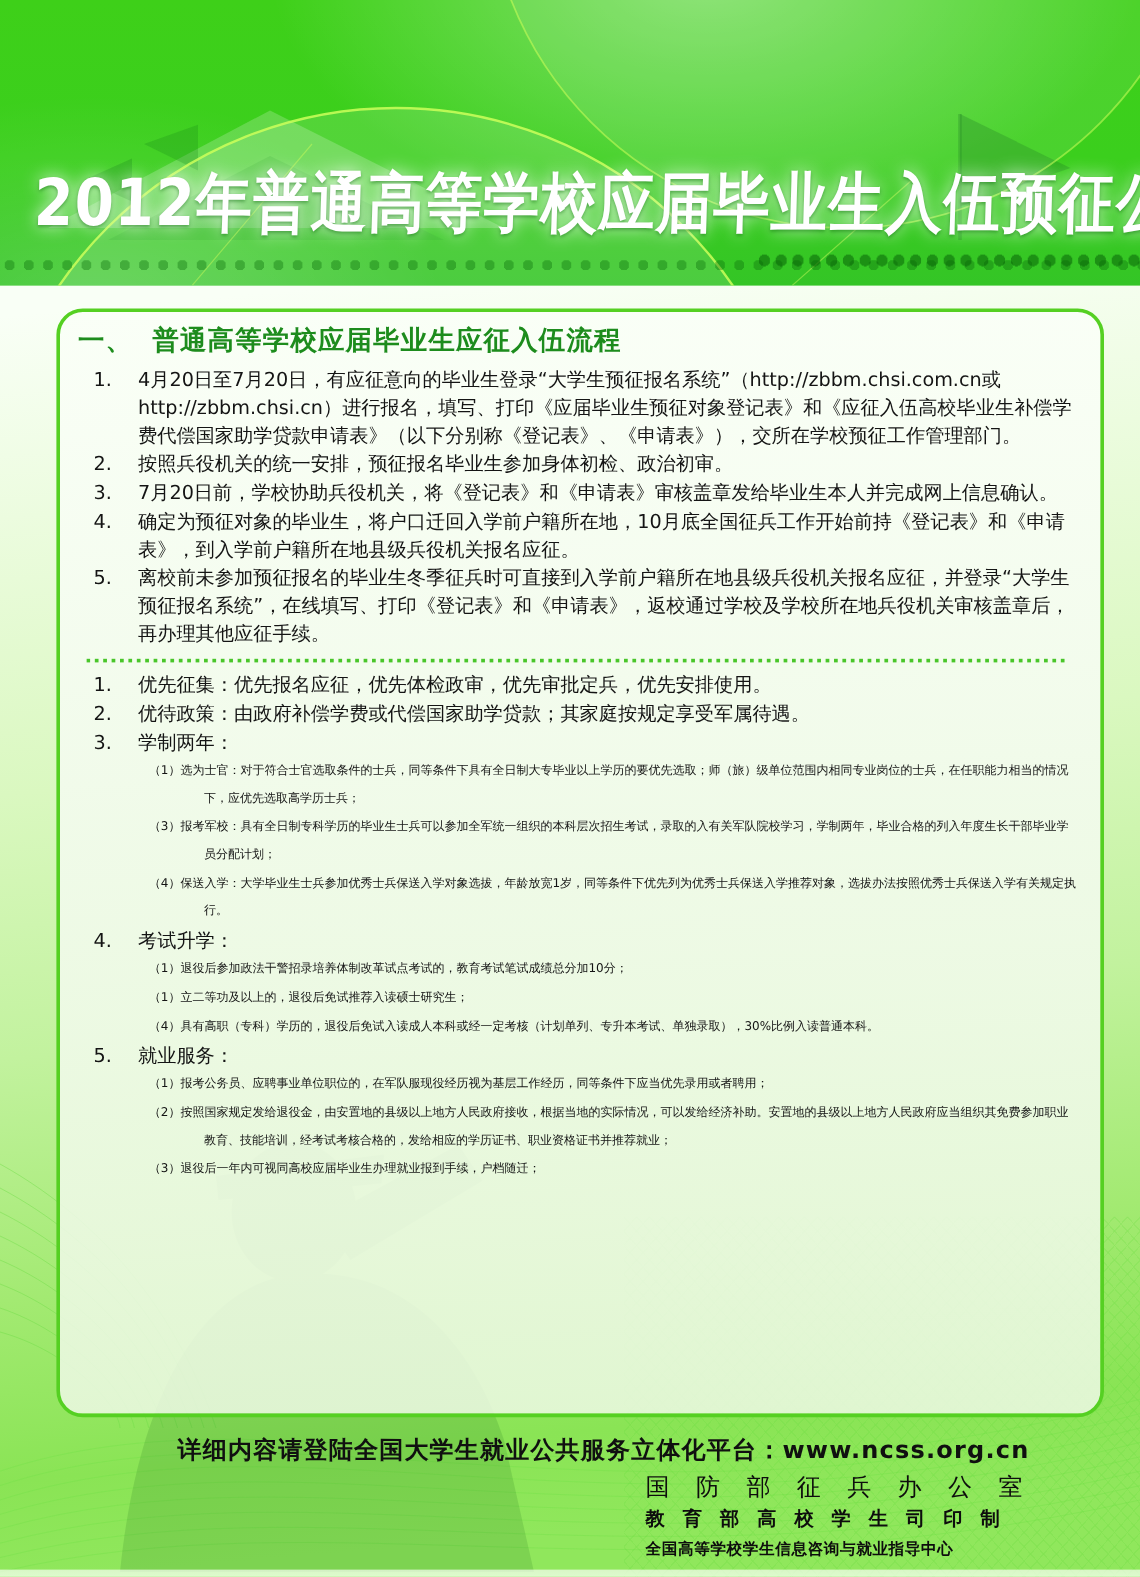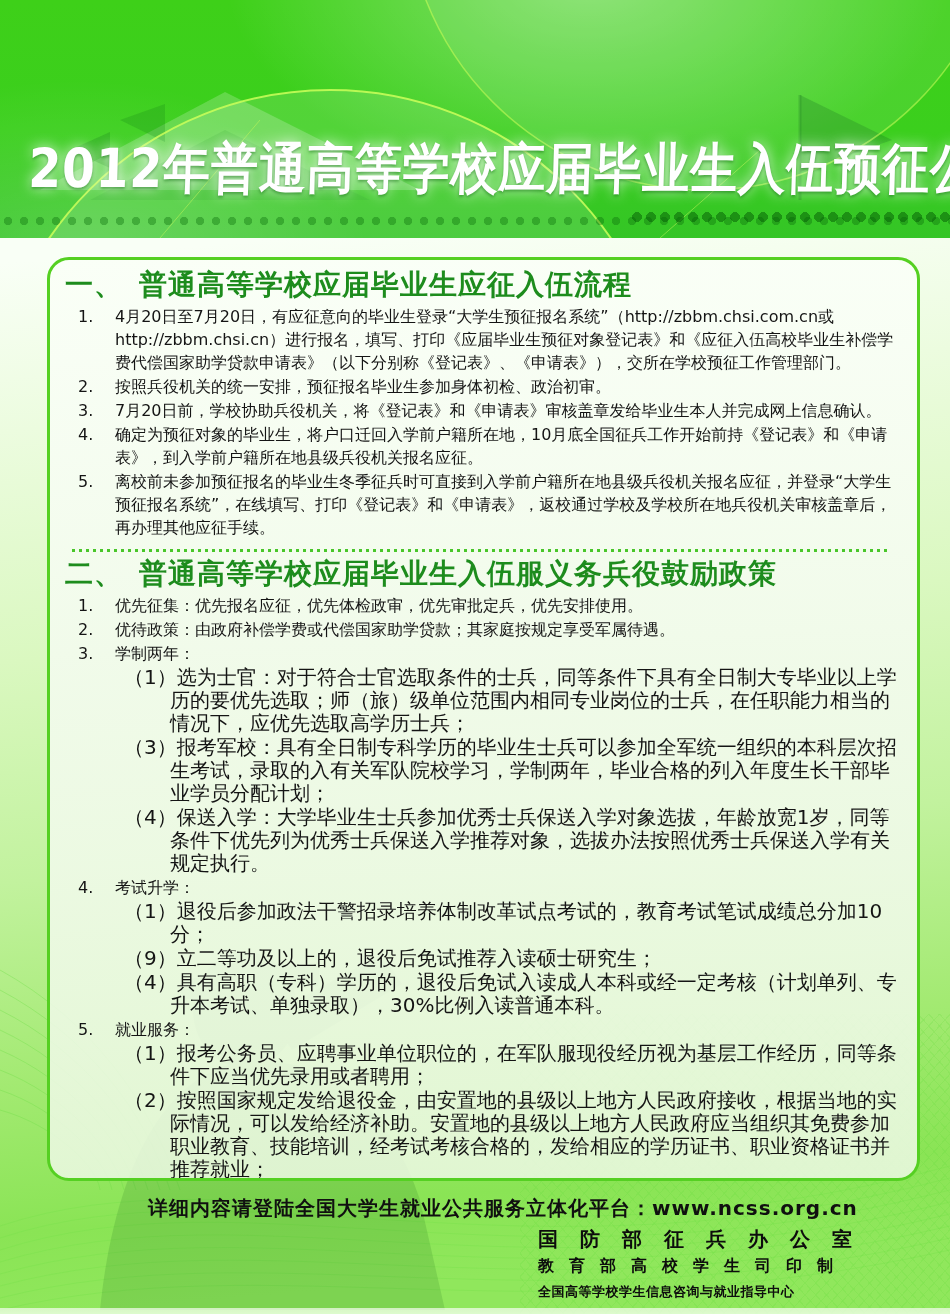--- a/index.html
+++ b/index.html
@@ -54,41 +54,41 @@
   .bottom-strip{position:absolute;left:0;bottom:0;width:950px;height:6px;
     background:linear-gradient(180deg,rgba(255,255,255,.65),rgba(235,255,225,.85));}
   
   .panel{
     position:absolute;left:47px;top:257px;width:873px;height:924px;z-index:2;
     border:3px solid var(--border-green);border-radius:22px;overflow:hidden;
     background:linear-gradient(180deg,rgba(250,255,247,.95) 0%,rgba(243,251,238,.90) 45%,rgba(238,249,229,.86) 100%);
     padding:7px 20px 6px 10px;color:var(--body-text);
   }
   .sec-heading{
-    font-size:28px;line-height:30px;margin:3px 0 5px;padding-left:5px;
+    font-size:22px;line-height:30px;margin:3px 0 5px;padding-left:5px;
     color:var(--heading-green);font-weight:bold;letter-spacing:1px;
   }
   .sec-heading .sec-num{margin-right:16px;}
   .item{display:flex;padding-left:18px;font-size:16px;line-height:23px;margin:1px 0;}
   .item .num{flex:0 0 37px;}
   .item .itxt{flex:1;}
   .subs{padding-left:64px;}
-  .sub{font-size:20px;line-height:23px;padding-left:46px;text-indent:-46px;margin:1px 0;}
+  .sub{font-size:10px;line-height:23px;padding-left:46px;text-indent:-46px;margin:1px 0;}
   .dotted-sep{
     height:4px;margin:9px 8px 7px 12px;
     background-image:repeating-linear-gradient(90deg,var(--dot-green) 0 3px,rgba(0,0,0,0) 3px 7px);
     background-size:7px 3px;background-repeat:repeat-x;background-position:0 center;
   }
   
   .platform-line{
     position:absolute;left:148px;top:1195px;z-index:3;
     font-size:20px;font-weight:bold;color:#101010;letter-spacing:1px;text-align:right;
   }
   .sig-block{position:absolute;left:538px;top:1227px;z-index:3;color:#0d0d0d;}
-  .sig1{font-size:20px;font-weight:bold;letter-spacing:22px;line-height:25px;white-space:nowrap;}
+  .sig1{font-size:20px;font-weight:normal;letter-spacing:22px;line-height:25px;white-space:nowrap;}
   .sig2{font-size:16px;font-weight:bold;letter-spacing:15px;line-height:25px;margin-top:1px;white-space:nowrap;}
   .sig3{font-size:13px;font-weight:bold;letter-spacing:.5px;line-height:24px;margin-top:2px;white-space:nowrap;}
 </style>
 </head>
 <body>
 
 <div class="poster">
 
   <div class="banner">
     <svg class="banner-art" width="950" height="238" viewBox="0 0 950 238">
@@ -170,23 +170,20 @@
       <span class="num">4.</span>
       <span class="itxt">确定为预征对象的毕业生，将户口迁回入学前户籍所在地，10月底全国征兵工作开始前持《登记表》和《申请表》，到入学前户籍所在地县级兵役机关报名应征。</span>
     </div>
     <div class="item">
       <span class="num">5.</span>
       <span class="itxt">离校前未参加预征报名的毕业生冬季征兵时可直接到入学前户籍所在地县级兵役机关报名应征，并登录“大学生预征报名系统”，在线填写、打印《登记表》和《申请表》，返校通过学校及学校所在地兵役机关审核盖章后，再办理其他应征手续。</span>
     </div>
 
     <div class="dotted-sep"></div>
 
-    <div class="sec-heading">
-      <span class="sec-num">二、</span><span>普通高等学校应届毕业生入伍服义务兵役鼓励政策</span>
-    </div>
 
     <div class="item">
       <span class="num">1.</span>
       <span class="itxt">优先征集：优先报名应征，优先体检政审，优先审批定兵，优先安排使用。</span>
     </div>
     <div class="item">
       <span class="num">2.</span>
       <span class="itxt">优待政策：由政府补偿学费或代偿国家助学贷款；其家庭按规定享受军属待遇。</span>
     </div>
 
@@ -199,21 +196,21 @@
       <div class="sub">（3）报考军校：具有全日制专科学历的毕业生士兵可以参加全军统一组织的本科层次招生考试，录取的入有关军队院校学习，学制两年，毕业合格的列入年度生长干部毕业学员分配计划；</div>
       <div class="sub">（4）保送入学：大学毕业生士兵参加优秀士兵保送入学对象选拔，年龄放宽1岁，同等条件下优先列为优秀士兵保送入学推荐对象，选拔办法按照优秀士兵保送入学有关规定执行。</div>
     </div>
 
     <div class="item">
       <span class="num">4.</span>
       <span class="itxt">考试升学：</span>
     </div>
     <div class="subs">
       <div class="sub">（1）退役后参加政法干警招录培养体制改革试点考试的，教育考试笔试成绩总分加10分；</div>
-      <div class="sub">（9）立二等功及以上的，退役后免试推荐入读硕士研究生；</div>
+      <div class="sub">（1）立二等功及以上的，退役后免试推荐入读硕士研究生；</div>
       <div class="sub">（4）具有高职（专科）学历的，退役后免试入读成人本科或经一定考核（计划单列、专升本考试、单独录取），30%比例入读普通本科。</div>
     </div>
 
     <div class="item">
       <span class="num">5.</span>
       <span class="itxt">就业服务：</span>
     </div>
     <div class="subs">
       <div class="sub">（1）报考公务员、应聘事业单位职位的，在军队服现役经历视为基层工作经历，同等条件下应当优先录用或者聘用；</div>
       <div class="sub">（2）按照国家规定发给退役金，由安置地的县级以上地方人民政府接收，根据当地的实际情况，可以发给经济补助。安置地的县级以上地方人民政府应当组织其免费参加职业教育、技能培训，经考试考核合格的，发给相应的学历证书、职业资格证书并推荐就业；</div>

